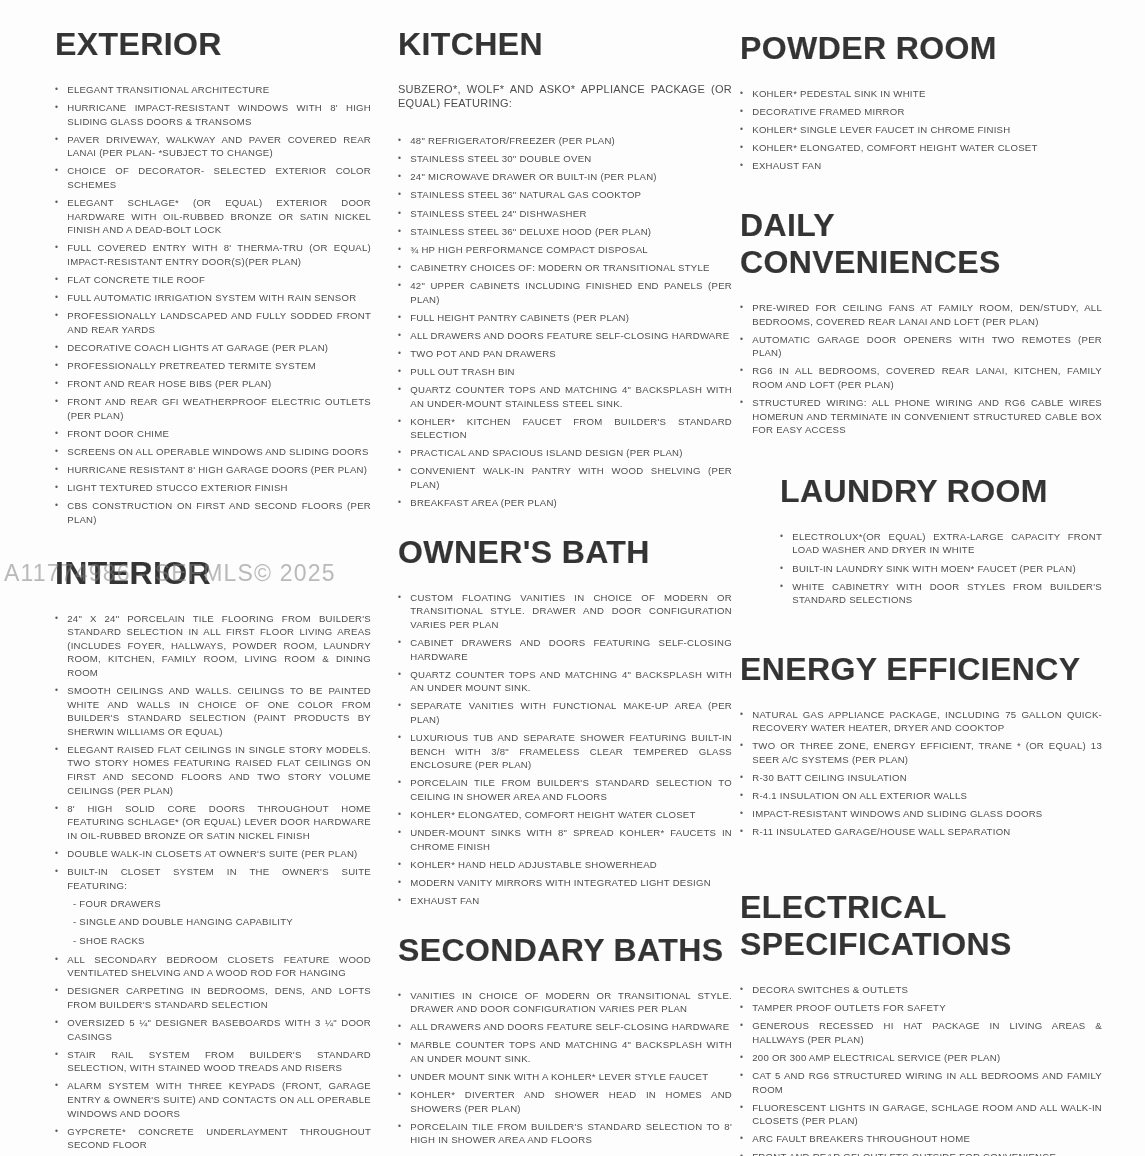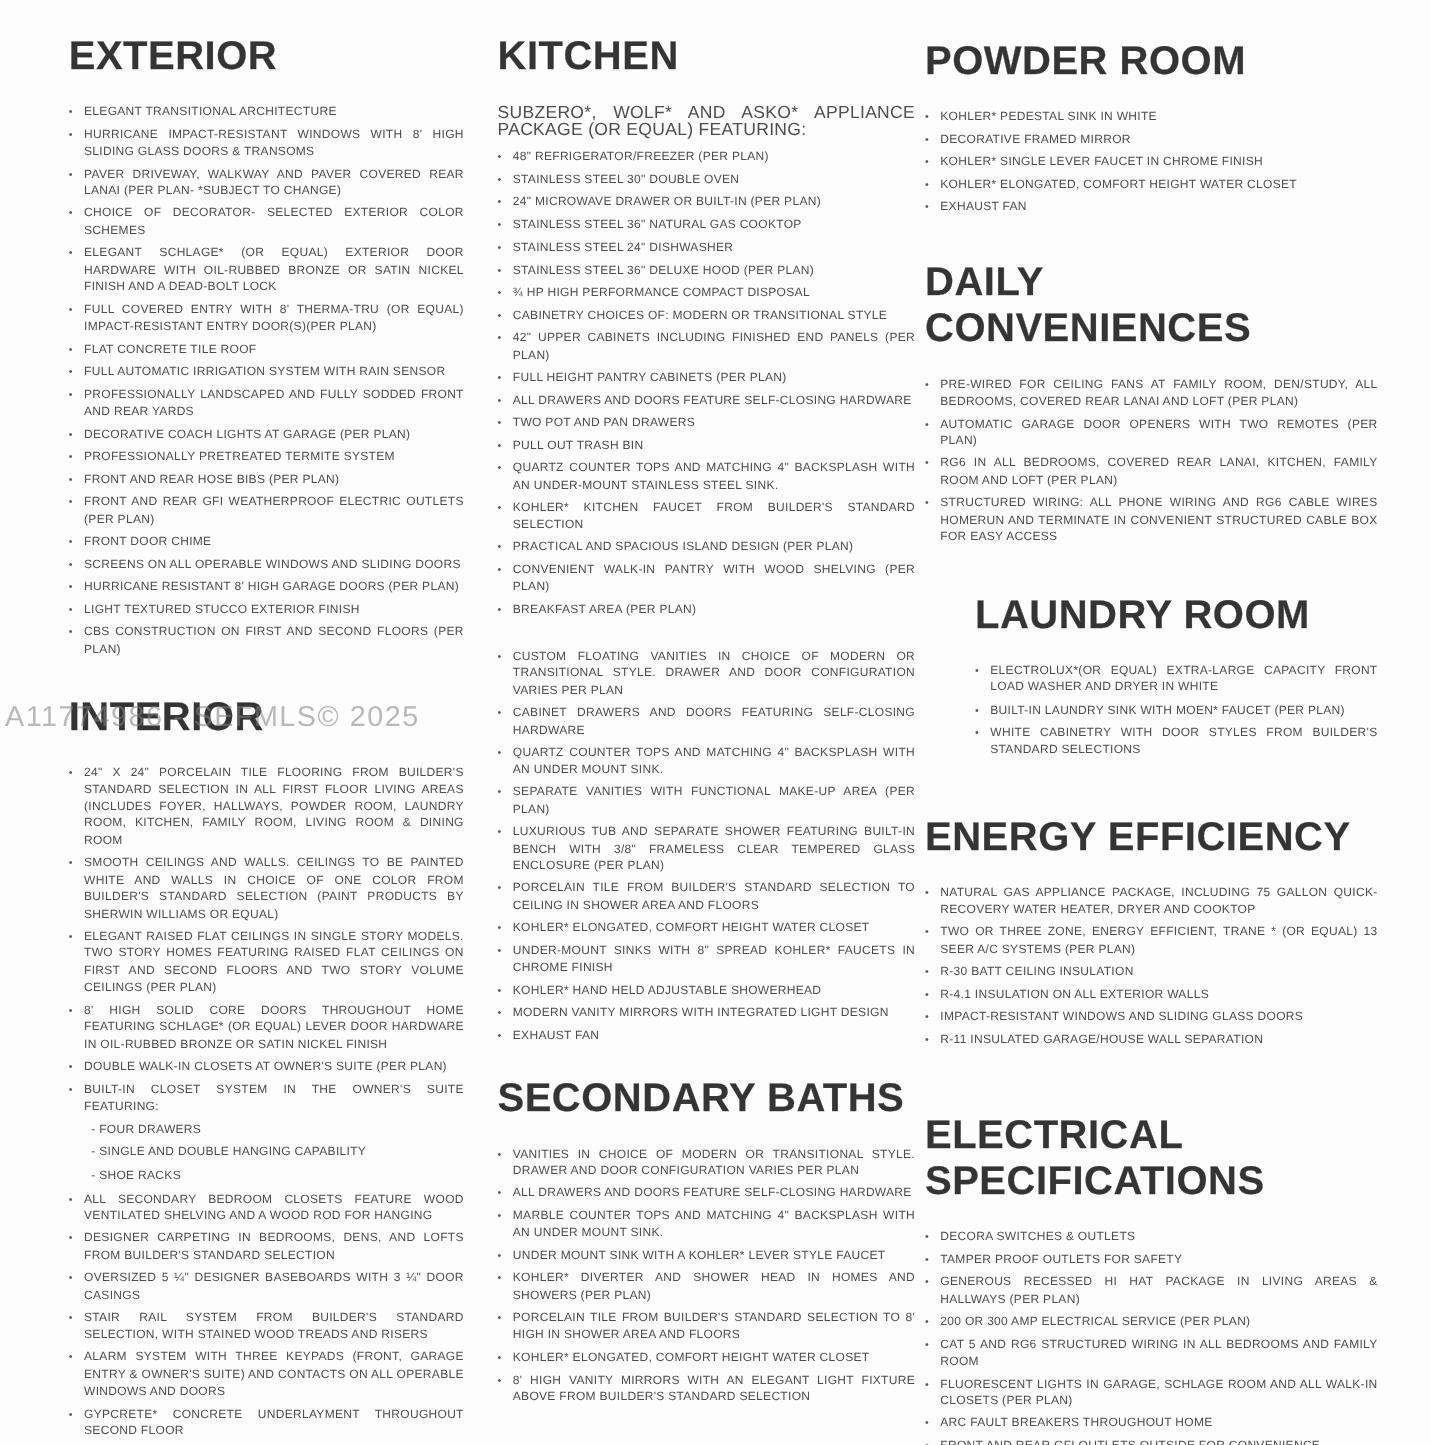--- a/index.html
+++ b/index.html
@@ -26,23 +26,23 @@
 
   .section-title {
     font-size:32px;
     font-weight:bold;
     letter-spacing:0.4px;
     color:#343434;
     margin:0 0 20px 0;
     -webkit-text-stroke:0.2px #5a5a5a;
   }
   .intro {
-    font-size:14px; line-height:13.6px;
+    font-size:11px; line-height:13.6px;
     color:#4e4e4e; letter-spacing:0.25px;
-    margin:0 0 9px 0; text-align:justify;
+    margin:0 0 24px 0; text-align:justify;
   }
   .item {
     display:flex; gap:9px;
     margin-bottom:4.5px;
     font-size:9.6px; line-height:13.6px;
     color:#4e4e4e; letter-spacing:0.25px;
     text-align:justify;
   }
   .item .bullet { flex:0 0 auto; font-size:8.5px; color:#5a5a5a; line-height:13.6px; }
   .item .itext  { flex:1 1 auto; }
@@ -279,20 +279,21 @@
           <span class="itext">CONVENIENT WALK-IN PANTRY WITH WOOD SHELVING (PER PLAN)</span>
         </div>
         <div class="item">
           <span class="bullet">•</span>
           <span class="itext">BREAKFAST AREA (PER PLAN)</span>
         </div>
       </div>
   </div>
 
   <div class="section">
+    <h2 class="section-title">OWNER'S BATH</h2>
 
     <div class="list">
         <div class="item">
           <span class="bullet">•</span>
           <span class="itext">CUSTOM FLOATING VANITIES IN CHOICE OF MODERN OR TRANSITIONAL STYLE. DRAWER AND DOOR CONFIGURATION VARIES PER PLAN</span>
         </div>
         <div class="item">
           <span class="bullet">•</span>
           <span class="itext">CABINET DRAWERS AND DOORS FEATURING SELF-CLOSING HARDWARE</span>
         </div>

